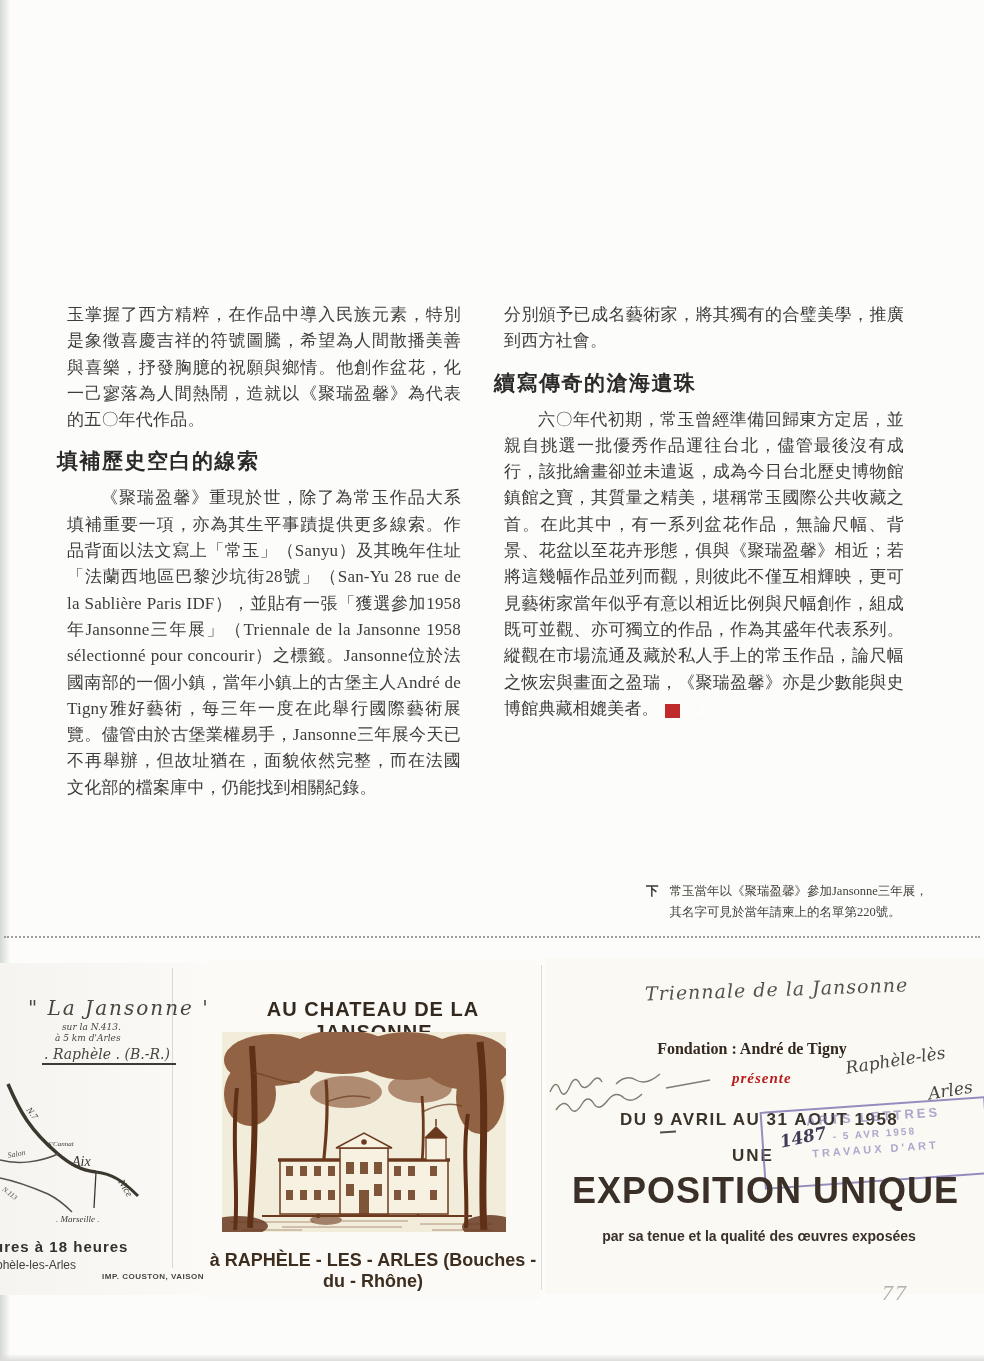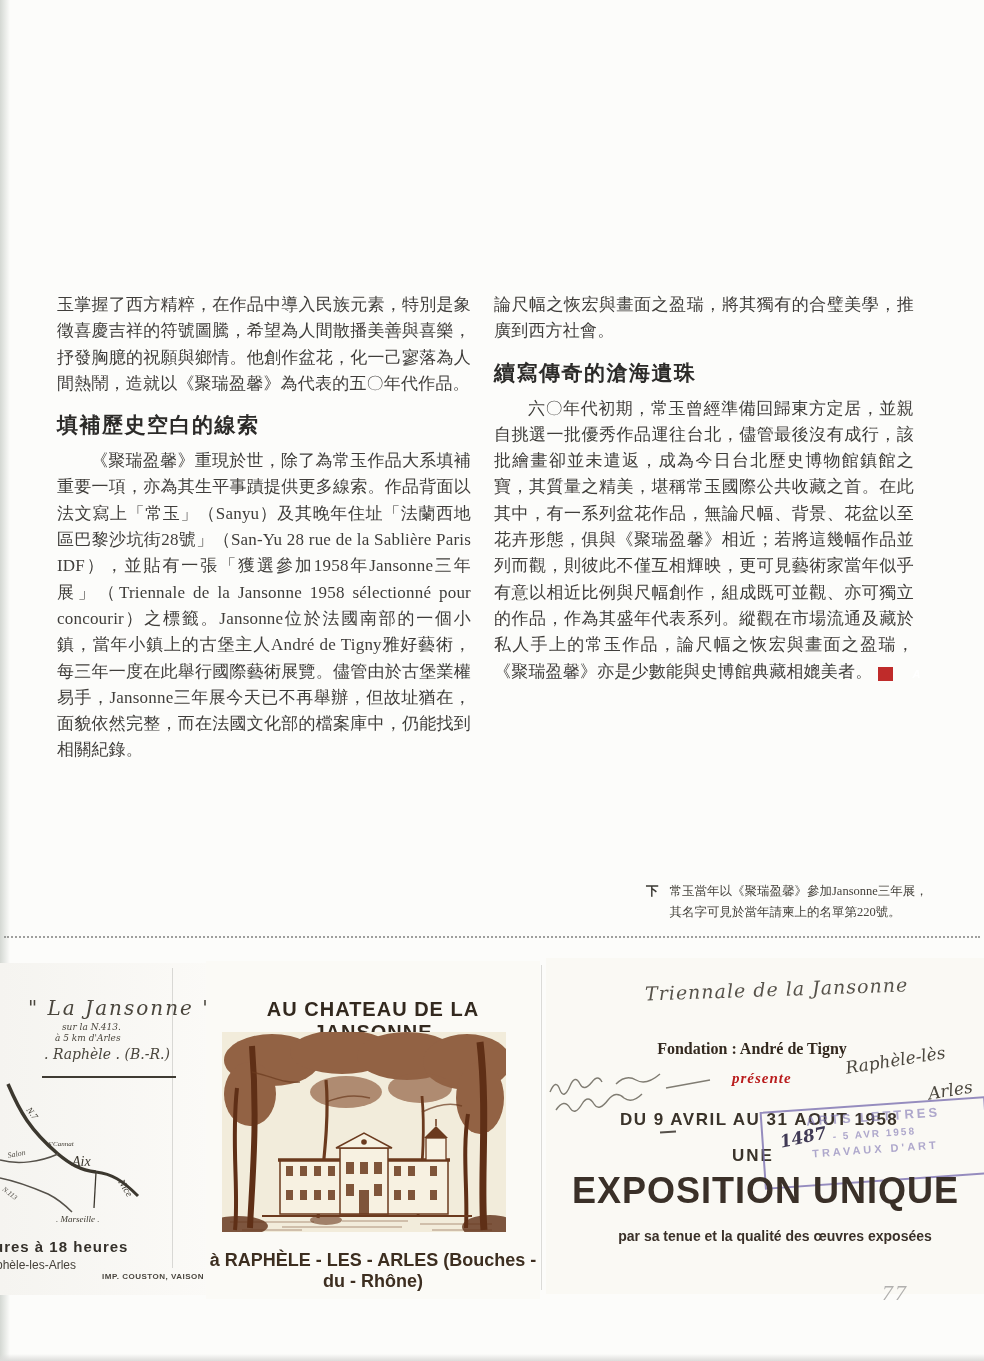--- a/index.html
+++ b/index.html
@@ -8,21 +8,21 @@
   .edge-strip{position:absolute;left:0;top:0;width:10px;height:100%;
       background:linear-gradient(to right,#d4d8d3,rgba(255,255,255,0));}
   .bottom-strip{position:absolute;left:0;bottom:0;width:100%;height:7px;
       background:linear-gradient(to top,#dcdcda,rgba(255,255,255,0));}
 
   
   .col{position:absolute;top:292px;}
   #left-col{left:57px;width:414px;}
   #right-col{left:494px;width:420px;}
   .para{font-size:17px;line-height:26.3px;text-align:justify;color:#3f3d3a;
-        letter-spacing:.2px;margin:0;}
+        letter-spacing:.2px;margin:10px;}
   .para.indent{text-indent:2em;}
   .col-heading{font-size:21px;font-weight:bold;color:#2c2b29;letter-spacing:1.5px;
         margin:14px 0 9px 0;}
   .endmark{display:inline-block;width:15px;height:14px;background:#bf2b2a;color:#fff;
         font-family:"Liberation Sans",sans-serif;font-weight:bold;font-size:11px;
         line-height:14px;text-align:center;margin-left:6px;vertical-align:-1px;
         font-style:italic;}
 
   
   #caption{position:absolute;left:646px;top:881px;display:flex;gap:11px;
@@ -43,21 +43,21 @@
 
   .handw{font-family:"DejaVu Serif","Liberation Serif",serif;font-style:italic;
         color:#4a463d;}
   .print-ink{color:#33291f;font-family:"Liberation Sans","DejaVu Sans",sans-serif;}
 
   
   #lj-title{position:absolute;left:28px;top:996px;font-size:20px;letter-spacing:2px;}
   #lj-sub1{position:absolute;left:62px;top:1022px;font-size:9px;}
   #lj-sub2{position:absolute;left:55px;top:1033px;font-size:9px;}
   #lj-sub3{position:absolute;left:42px;top:1046px;font-size:14px;
-        border-bottom:2px solid #3f3b33;padding:0 6px 14px 2px;}
+        border-bottom:2px solid #3f3b33;padding:0 6px 1px 2px;}
   #map-svg{position:absolute;left:0;top:1082px;}
   #hours1{position:absolute;left:-6px;top:1238px;font-size:15px;font-weight:bold;
         letter-spacing:1px;color:#34302a;}
   #hours2{position:absolute;left:-4px;top:1258px;font-size:12px;color:#45413a;}
   #printer{position:absolute;left:102px;top:1272px;font-size:8px;font-weight:bold;
         letter-spacing:.5px;color:#4a463f;}
 
   
   #chateau-title{position:absolute;left:214px;top:998px;width:318px;text-align:center;
         font-size:20px;font-weight:bold;letter-spacing:1px;}
@@ -80,21 +80,21 @@
         transform:rotate(-9deg);}
   #scrawl-svg{position:absolute;left:546px;top:1058px;}
   #date-line{position:absolute;left:620px;top:1110px;font-size:17px;font-weight:bold;
         letter-spacing:1.5px;color:#3a332a;}
   #underline-5{position:absolute;left:660px;top:1131px;width:16px;height:2px;
         background:#55504a;transform:rotate(-4deg);}
   #une{position:absolute;left:732px;top:1146px;font-size:17px;font-weight:bold;
         letter-spacing:2px;color:#3a332a;}
   #expo-title{position:absolute;left:572px;top:1170px;width:406px;text-align:left;
         font-size:36px;font-weight:bold;letter-spacing:1px;color:#3a3028;}
-  #expo-tagline{position:absolute;left:572px;top:1228px;width:406px;text-align:center;
+  #expo-tagline{position:absolute;left:556px;top:1228px;width:406px;text-align:center;
         font-size:14px;font-weight:bold;color:#3a3028;}
 
   
   #stamp{position:absolute;left:762px;top:1104px;width:222px;height:74px;
         border:2px solid rgba(124,113,176,.8);transform:rotate(-4deg);
         font-family:"Liberation Sans",sans-serif;}
   .stamp-line{color:rgba(124,113,176,.6);text-align:center;letter-spacing:3px;
         font-weight:bold;}
   #stamp-l1{font-size:13px;margin-top:3px;}
   #stamp-l2{font-size:10px;margin-top:4px;letter-spacing:2px;}
@@ -112,21 +112,21 @@
 <div id="page">
   <div class="edge-strip"></div>
 
   <div class="col" id="left-col">
     <p class="para">玉掌握了西方精粹，在作品中導入民族元素，特別是象徵喜慶吉祥的符號圖騰，希望為人間散播美善與喜樂，抒發胸臆的祝願與鄉情。他創作盆花，化一己寥落為人間熱鬧，造就以《聚瑞盈馨》為代表的五〇年代作品。</p>
     <div class="col-heading">填補歷史空白的線索</div>
     <p class="para indent">《聚瑞盈馨》重現於世，除了為常玉作品大系填補重要一項，亦為其生平事蹟提供更多線索。作品背面以法文寫上「常玉」（Sanyu）及其晚年住址「法蘭西地區巴黎沙坑街28號」（San-Yu 28 rue de la Sablière Paris IDF），並貼有一張「獲選參加1958年Jansonne三年展」（Triennale de la Jansonne 1958 sélectionné pour concourir）之標籤。Jansonne位於法國南部的一個小鎮，當年小鎮上的古堡主人André de Tigny雅好藝術，每三年一度在此舉行國際藝術展覽。儘管由於古堡業權易手，Jansonne三年展今天已不再舉辦，但故址猶在，面貌依然完整，而在法國文化部的檔案庫中，仍能找到相關紀錄。</p>
   </div>
 
   <div class="col" id="right-col">
-    <p class="para">論尺幅之恢宏與畫面之盈瑞，將其獨有的合璧美學，推廣到西方社會。</p>
+    <p class="para">分別頒予已成名藝術家，將其獨有的合璧美學，推廣到西方社會。</p>
     <div class="col-heading">續寫傳奇的滄海遺珠</div>
     <p class="para indent"><span>六〇年代初期，常玉曾經準備回歸東方定居，並親自挑選一批優秀作品運往台北，儘管最後沒有成行，該批繪畫卻並未遣返，成為今日台北歷史博物館鎮館之寶，其質量之精美，堪稱常玉國際公共收藏之首。在此其中，有一系列盆花作品，無論尺幅、背景、花盆以至花卉形態，俱與《聚瑞盈馨》相近；若將這幾幅作品並列而觀，則彼此不僅互相輝映，更可見藝術家當年似乎有意以相近比例與尺幅創作，組成既可並觀、亦可獨立的作品，作為其盛年代表系列。縱觀在市場流通及藏於私人手上的常玉作品，論尺幅之恢宏與畫面之盈瑞，《聚瑞盈馨》亦是少數能與史博館典藏相媲美者。</span><span class="endmark">A</span></p>
   </div>
 
   <div id="caption">
     <span class="cap-label">下</span>
     <span>
       <span>常玉當年以《聚瑞盈馨》參加Jansonne三年展，</span><br>
       <span>其名字可見於當年請柬上的名單第220號。</span>
     </span>

